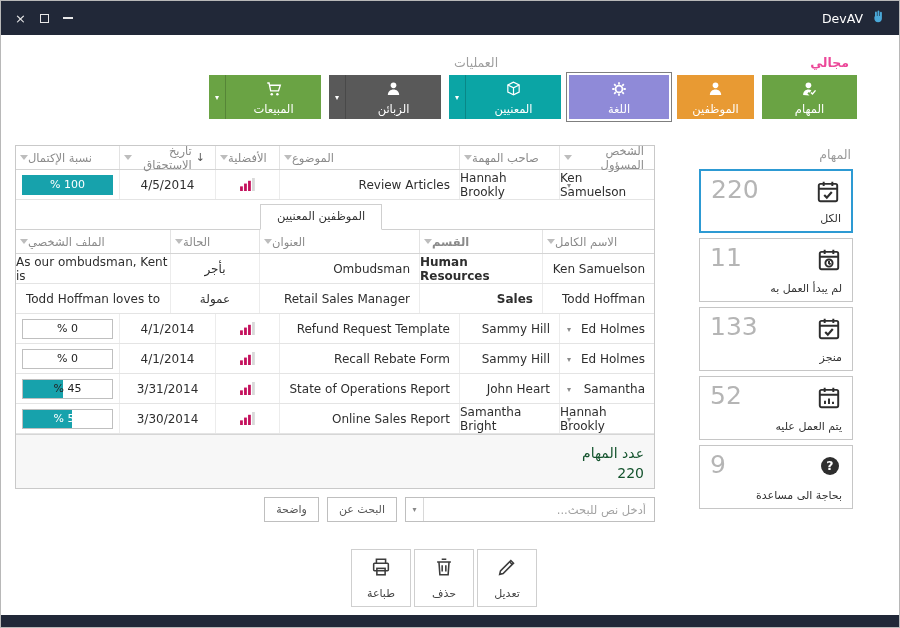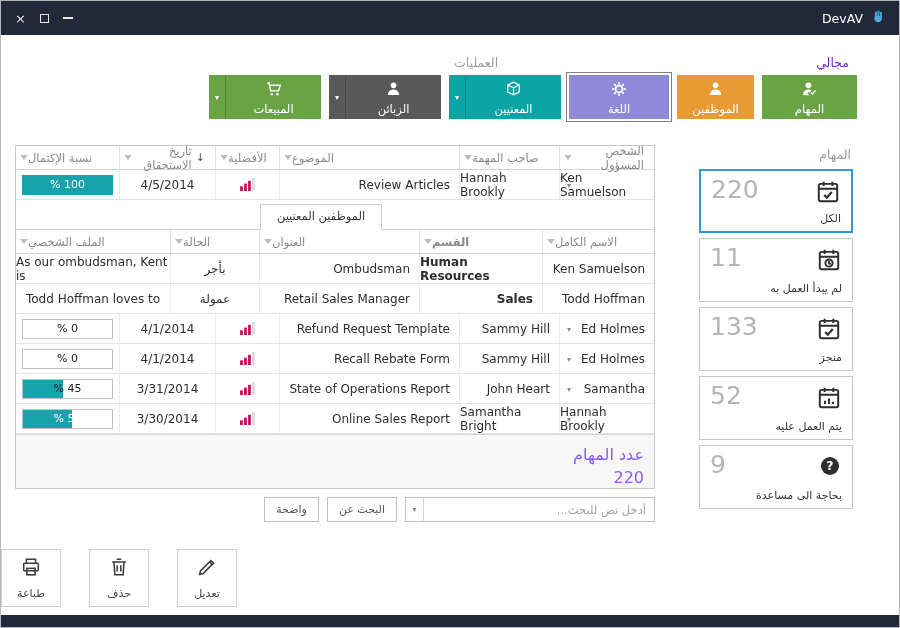--- a/index.html
+++ b/index.html
@@ -17,21 +17,21 @@
   .brand { display:flex; align-items:center; gap:7px; font-size:12.5px; color:#fff; }
 
   
   .body-area { flex:1 1 auto; position:relative; padding:0 14px; background:#fff; }
   .bottom-strip { height:12px; flex:0 0 12px; background:#212838; }
 
   
   .ribbon { position:relative; height:96px; margin-top:14px; }
   .caption-ops { position:absolute; top:6px; left:53%; transform:translateX(-50%);
                  color:#9e9e9e; font-size:12.5px; direction:rtl; }
-  .caption-region { position:absolute; top:6px; right:36px; color:#6d28d9; font-size:12.5px; direction:rtl; }
+  .caption-region { position:absolute; top:6px; right:36px; color:#ec4899; font-size:12.5px; direction:rtl;font-weight:bold; }
   .tiles { position:absolute; top:26px; right:28px; display:flex; gap:8px; }
   .tile { height:44px; display:flex; color:#fff; }
   .tile-main { flex:1; display:flex; flex-direction:column; align-items:center;
                justify-content:space-between; padding:5px 4px 4px; }
   .tile-label { font-size:11.5px; direction:rtl; white-space:nowrap; line-height:1; }
   .tile-arrow { width:17px; display:flex; align-items:center; justify-content:center;
                 font-size:8px; border-right:1px solid rgba(0,0,0,0.18); cursor:default; }
   .t-green  { background:#6aa344; width:112px; }
   .t-gray   { background:#595959; width:112px; }
   .t-teal   { background:#0ba5a5; width:112px; }
@@ -80,21 +80,21 @@
                  border-bottom:1px solid #d0d0d0; background:#fff; }
   .detail-tab { border:1px solid #cfcfcf; border-bottom:1px solid #fff; margin-bottom:-1px;
                 padding:4px 16px; font-size:11.5px; color:#333; direction:rtl; background:#fff; }
   .s-profile { width:154px; } .s-status { width:89px; } .s-title { width:160px; }
   .s-dept { width:123px;font-weight:bold; } .s-name { flex:1; }
   .sg-row { display:flex; height:30px; border-bottom:1px solid #e4e4e4; background:#fff; }
 
   
   .g-summary { height:54px; background:#f7f7f7; border-top:1px solid #d6d6d6;
                padding:8px 10px 0 0; text-align:right; }
-  .g-summary div { font-size:16px; color:#8b5cf6; direction:rtl; line-height:1.45; }
+  .g-summary div { font-size:14px; color:#14532d; direction:rtl; line-height:1.45; }
 
   .search-row { display:flex; justify-content:flex-end; align-items:center; gap:8px;
                 margin-top:8px; width:640px; }
   .sbtn { height:25px; padding:0 11px; background:#fff; border:1px solid #bfbfbf;
           font-size:11px; color:#555; direction:rtl; cursor:default; }
   .search-box { width:250px; height:25px; border:1px solid #bfbfbf; display:flex; background:#fff; }
   .combo-btn { width:18px; border-right:1px solid #d8d8d8; display:flex; align-items:center;
                justify-content:center; font-size:8px; color:#888; cursor:default; }
   .search-box input { flex:1; border:0; outline:0; padding:0 8px; font-size:11.5px;
                       direction:rtl; color:#333; background:transparent; }
@@ -107,21 +107,21 @@
   .stile { position:relative; height:64px; border:1px solid #c6c6c6; background:#fff;
            margin-bottom:5px; }
   .stile.selected { border:2px solid #2d9ad3; }
   .stile .count { position:absolute; top:5px; left:10px; font-size:25px; color:#b5b5b5; line-height:1.1; }
   .stile .s-icon { position:absolute; top:8px; right:10px; }
   .stile .s-label { position:absolute; bottom:6px; right:10px; font-size:11px; color:#333;
                     direction:rtl; white-space:nowrap; }
 
   
   .toolbar { position:absolute; left:0; right:12px; bottom:8px; display:flex;
-             gap:28px; }
+             justify-content:center; gap:3px; }
   .tbtn { width:60px; height:58px; border:1px solid #cfcfcf; background:#fff; display:flex;
           flex-direction:column; align-items:center; justify-content:center; gap:5px; cursor:default; }
   .tbtn-label { font-size:11px; color:#444; direction:rtl; }
 
   .pri-icon svg { display:block; }
 </style>
 </head>
 <body>
 
 <div class="window">

